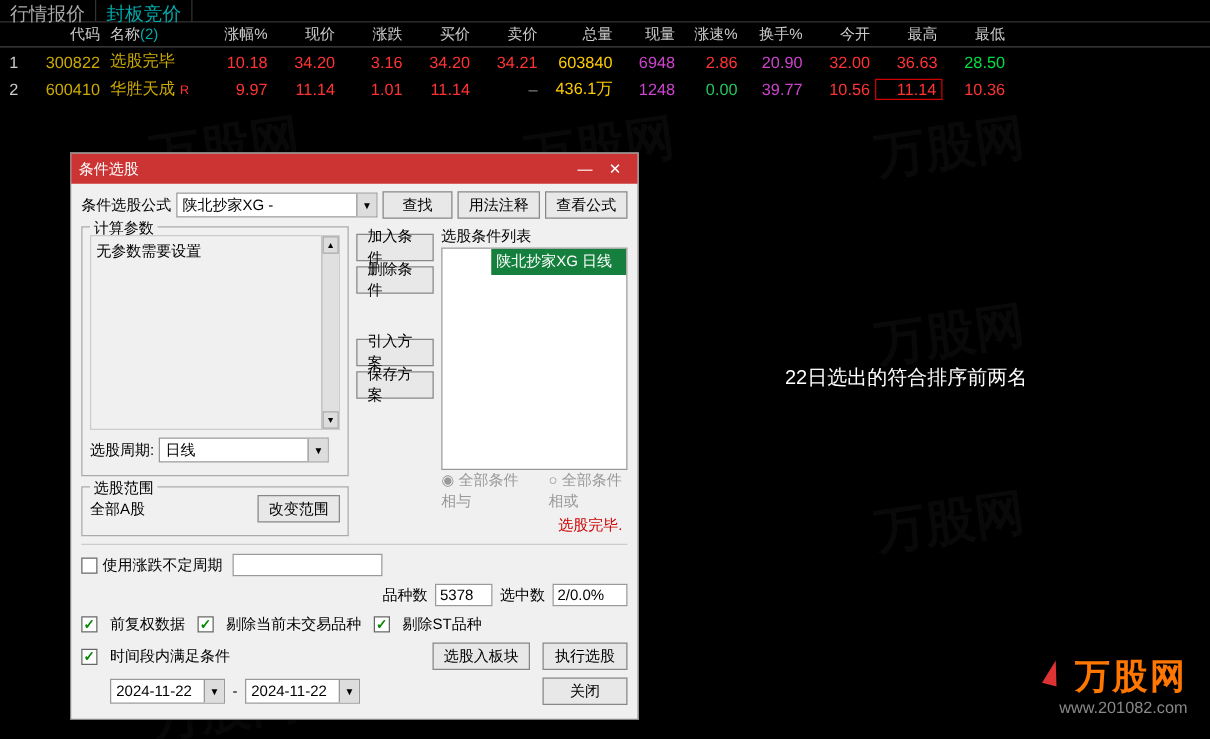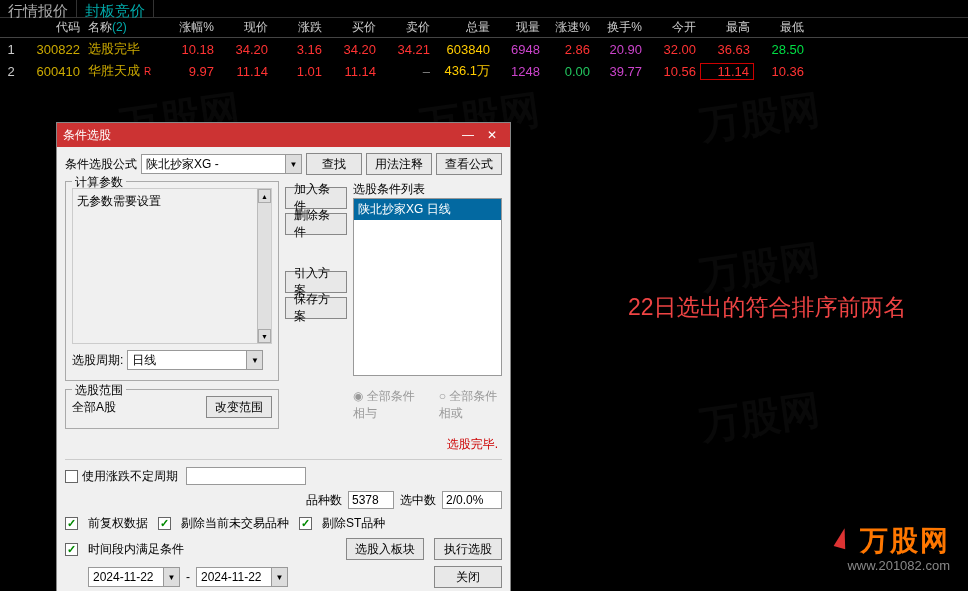--- a/index.html
+++ b/index.html
@@ -40,21 +40,21 @@
 .w-vol { width: 60px; }
 .w-cvol { width: 50px; }
 .w-spd { width: 50px; }
 .w-turn { width: 52px; }
 .w-open { width: 54px; }
 .w-high { width: 54px; }
 .w-low { width: 54px; }
 .border-red { border: 1px solid #cc0000; }
 
 
-.annotation { position: absolute; left: 628px; top: 292px; color: #ef4444; font-size: 23px; font-weight: normal; }
+.annotation { position: absolute; left: 628px; top: 292px; color: #ffffff; font-size: 16px; font-weight: normal; }
 
 
 .dialog { position: absolute; left: 56px; top: 122px; width: 455px; background: #f0f0f0; border: 1px solid #888; box-shadow: 2px 2px 8px rgba(0,0,0,0.5); }
 .titlebar { background: #cc3333; color: #fff; height: 24px; display: flex; align-items: center; padding: 0 6px; font-size: 12px; }
 .title-spacer { flex: 1; }
 .tbtn { width: 24px; height: 20px; display: inline-flex; align-items: center; justify-content: center; color: #fff; cursor: pointer; font-size: 12px; }
 .dbody { padding: 6px 8px 8px 8px; color: #000; font-size: 12px; }
 .frow { display: flex; align-items: center; gap: 4px; margin-bottom: 4px; }
 .combo { flex: 1; height: 20px; border: 1px solid #999; background: #fff; display: flex; align-items: center; padding: 0 4px; position: relative; }
 .combo-arrow { position: absolute; right: 0; top: 0; width: 16px; height: 100%; background: #ddd; border-left: 1px solid #999; display: flex; align-items: center; justify-content: center; font-size: 8px; cursor: pointer; }
@@ -64,22 +64,22 @@
 .fieldset { border: 1px solid #aaa; padding: 6px; position: relative; margin-top: 2px; }
 .legend { position: absolute; top: -8px; left: 6px; background: #f0f0f0; padding: 0 3px; font-size: 12px; }
 .leftcol { width: 214px; }
 .midcol { width: 62px; display: flex; flex-direction: column; gap: 4px; padding-top: 8px; }
 .rightcol { flex: 1; }
 .params { height: 156px; background: #f0f0f0; border: 1px solid #ccc; padding: 4px; position: relative; }
 .scrollbar { position: absolute; right: 0; top: 0; bottom: 0; width: 14px; background: #e0e0e0; border-left: 1px solid #bbb; }
 .sb-btn { height: 14px; background: #ddd; border: 1px solid #aaa; display: flex; align-items: center; justify-content: center; font-size: 7px; cursor: pointer; }
 .listbox { height: 178px; background: #fff; border: 1px solid #999; overflow: hidden; }
 .listitem { padding: 2px 4px; }
-.listitem.selected { background: #0369a1; color: #fff; }
-.radio-row { display: flex; gap: 20px; padding: 12px 0; color: #999; font-size: 12px; }
+.listitem.selected { background: #15803d; color: #fff; margin-left: 39px; }
+.radio-row { display: flex; gap: 20px; padding: 0 0; color: #999; font-size: 12px; }
 .status-red { color: #cc0000; text-align: right; padding: 2px 4px; }
 .checkbox-row { display: flex; align-items: center; gap: 4px; padding: 3px 0; }
 .chk { width: 13px; height: 13px; border: 1px solid #666; background: #fff; display: inline-flex; align-items: center; justify-content: center; cursor: pointer; }
 .chk.checked::after { content: "✓"; color: #008800; font-size: 11px; font-weight: bold; }
 .tight-input { height: 18px; border: 1px solid #999; background: #fff; padding: 0 3px; display: inline-flex; align-items: center; }
 .date-combo { width: 92px; height: 20px; border: 1px solid #999; background: #fff; display: inline-flex; align-items: center; padding: 0 4px; position: relative; }
 .period-combo { width: 136px; height: 20px; border: 1px solid #999; background: #fff; display: inline-flex; align-items: center; padding: 0 4px; position: relative; }
 
 
 .wm { position: absolute; right: 18px; bottom: 18px; text-align: right; }

